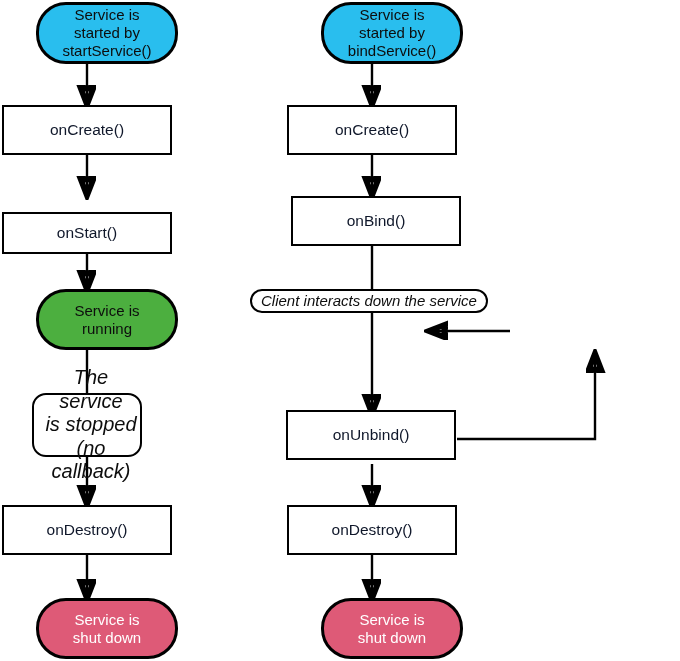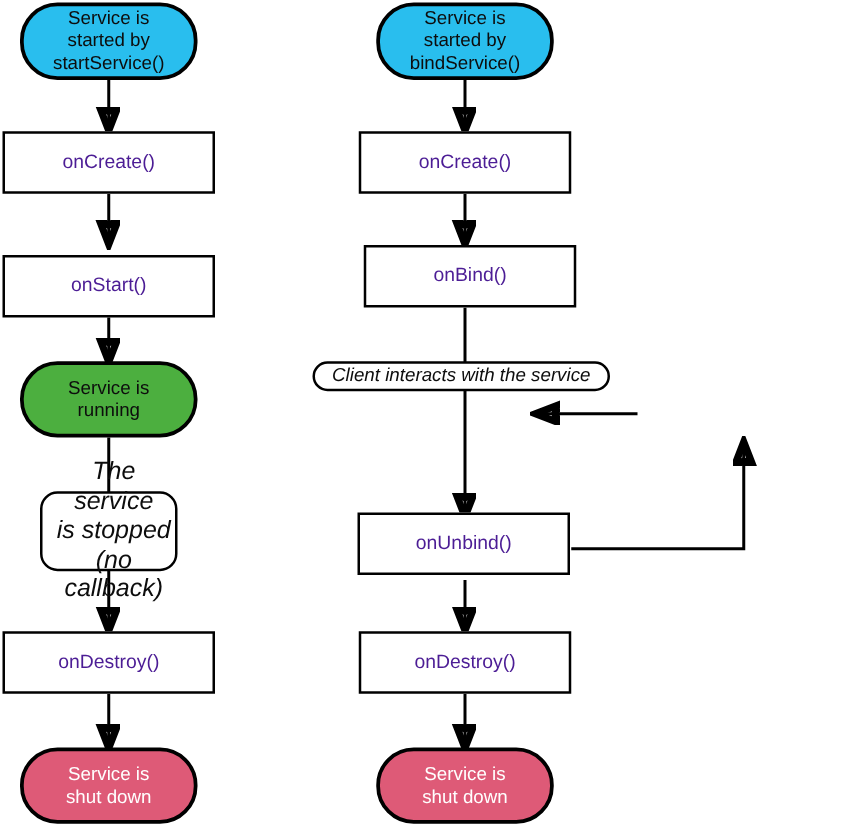--- a/index.html
+++ b/index.html
@@ -31,27 +31,28 @@
   }
   .node .lbl {
     display: block;
     white-space: pre-line;
   }
   
   .box {
     background: #ffffff;
     border: 2px solid #000000;
     font-size: 15.5px;
-    color: #4c1d95;
+    color: #0f172a;
   }
   
   .capsule {
     border: 3px solid #000000;
     border-radius: 30px;
     font-size: 15px;
+    margin-left: 20px;
   }
   .capsule.start {
     background: #29beee;
     color: #0d0d0d;
   }
   .capsule.running {
     background: #4caf3f;
     color: #0d0d0d;
   }
   .capsule.shutdown {
@@ -123,21 +124,21 @@
   <div class="node capsule start" style="left:16px; top:2px; width:142px; height:62px;">
     <span class="lbl">Service is
 started by
 startService()</span>
   </div>
 
   <div class="node box" style="left:2px; top:105px; width:170px; height:50px;">
     <span class="lbl">onCreate()</span>
   </div>
 
-  <div class="node box" style="left:2px; top:204px; width:170px; height:50px;">
+  <div class="node box" style="left:2px; top:212px; width:170px; height:42px;">
     <span class="lbl">onStart()</span>
   </div>
 
   <div class="node capsule running" style="left:16px; top:289px; width:142px; height:61px;">
     <span class="lbl">Service is
 running</span>
   </div>
 
   <div class="node note" style="left:32px; top:393px; width:110px; height:64px;">
     <span class="lbl">The service
@@ -162,21 +163,21 @@
 
   <div class="node box" style="left:287px; top:105px; width:170px; height:50px;">
     <span class="lbl">onCreate()</span>
   </div>
 
   <div class="node box" style="left:291px; top:196px; width:170px; height:50px;">
     <span class="lbl">onBind()</span>
   </div>
 
   <div class="node note pill" style="left:250px; top:289px; width:238px; height:24px;">
-    <span class="lbl">Client interacts with the service</span>
+    <span class="lbl">Client interacts down the service</span>
   </div>
 
 
   <div class="node box" style="left:286px; top:410px; width:170px; height:50px;">
     <span class="lbl">onUnbind()</span>
   </div>
 
   <div class="node box" style="left:287px; top:505px; width:170px; height:50px;">
     <span class="lbl">onDestroy()</span>
   </div>

